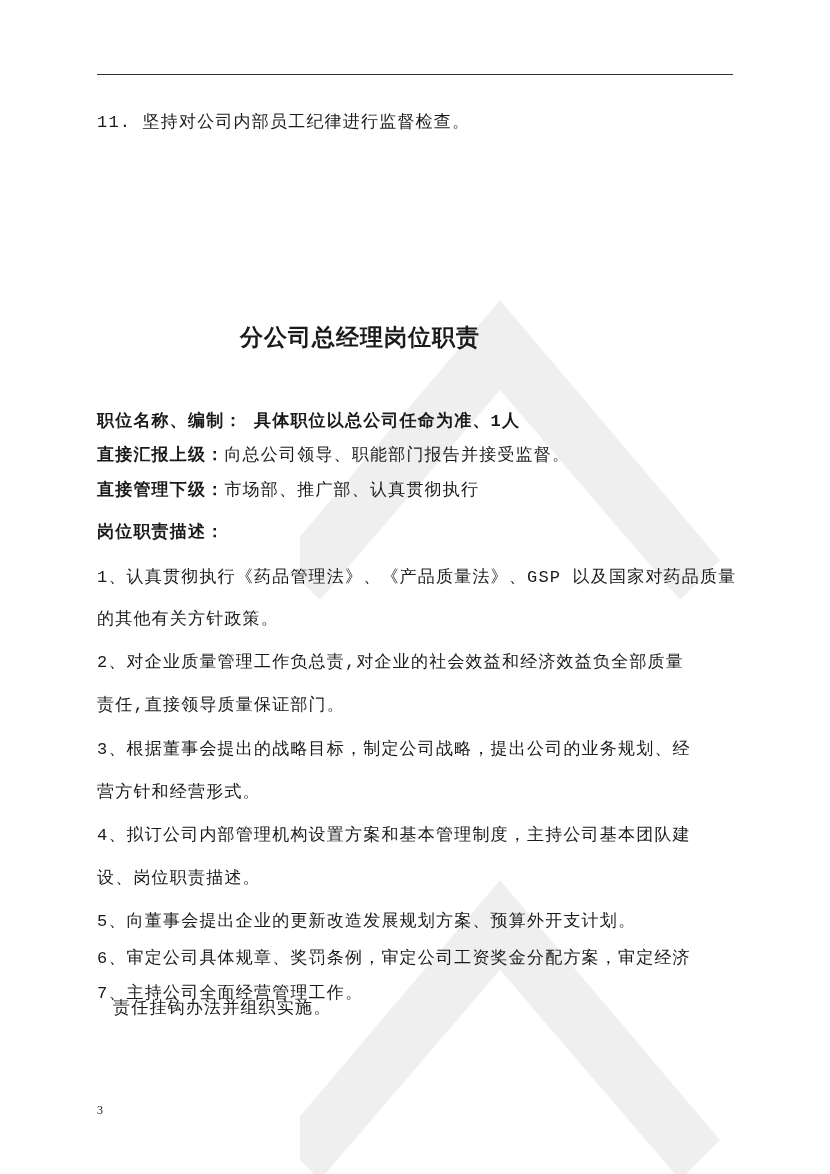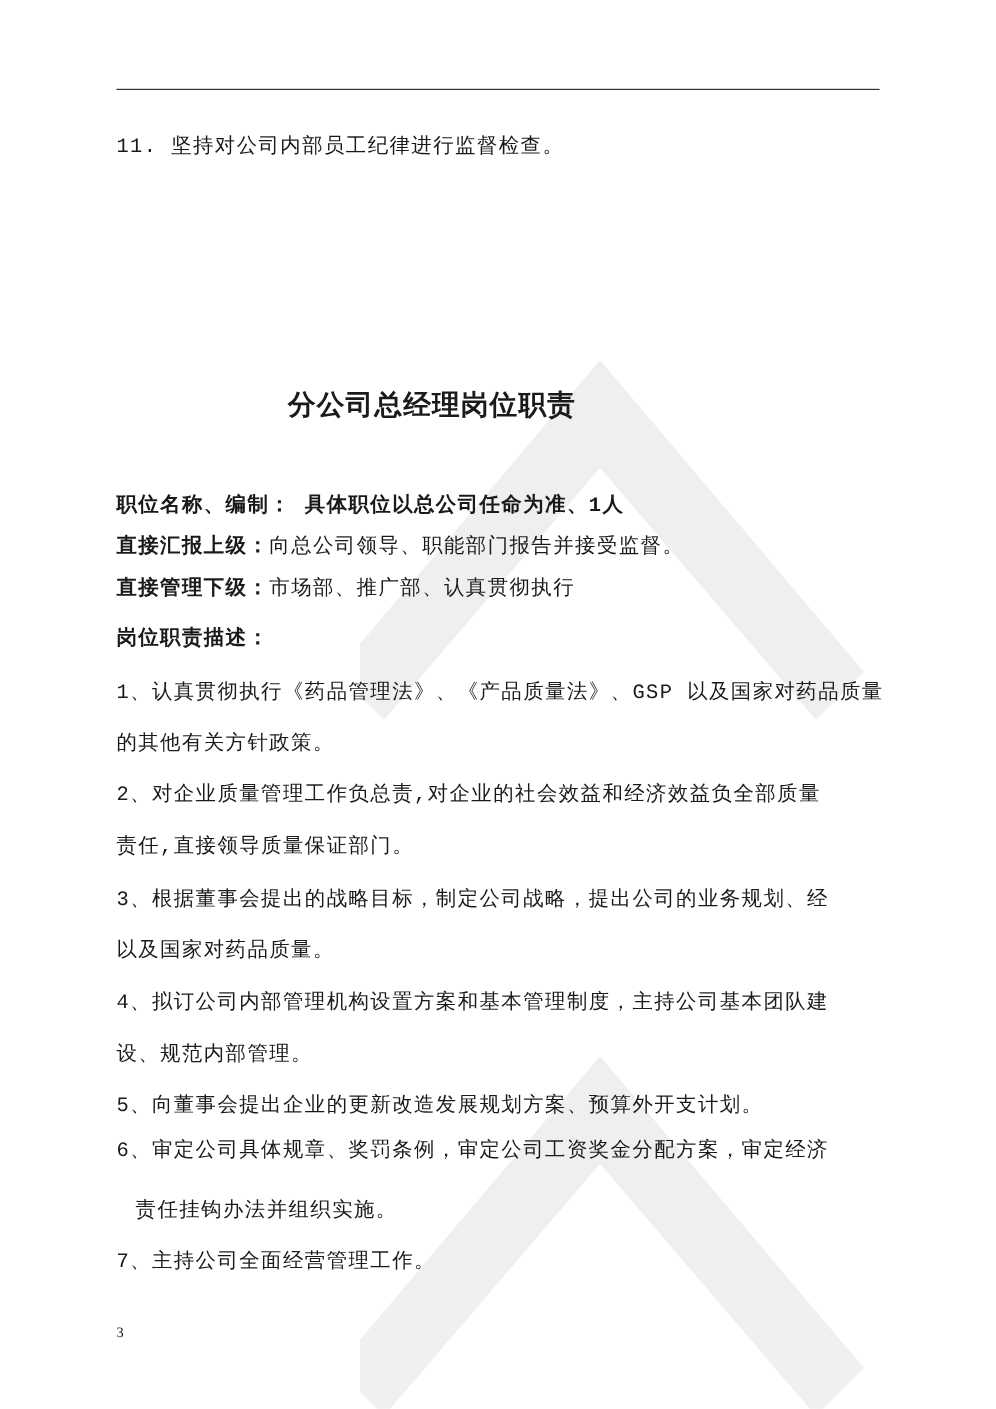--- a/index.html
+++ b/index.html
@@ -52,21 +52,21 @@
   <span class="bold">直接管理下级：</span><span>市场部、推广部、认真贯彻执行</span>
 </div>
 
 <div class="line bold" style="top:520px;text-align:center;">岗位职责描述：</div>
 
 <div class="line" style="top:565px;">1、认真贯彻执行《药品管理法》、《产品质量法》、GSP 以及国家对药品质量</div>
 <div class="line" style="top:607px;">的其他有关方针政策。</div>
 <div class="line" style="top:650px;">2、对企业质量管理工作负总责,对企业的社会效益和经济效益负全部质量</div>
 <div class="line" style="top:693px;">责任,直接领导质量保证部门。</div>
 <div class="line" style="top:737px;">3、根据董事会提出的战略目标，制定公司战略，提出公司的业务规划、经</div>
-<div class="line" style="top:780px;">以及国家对药品质量。</div>
+<div class="line" style="top:780px;">营方针和经营形式。</div>
 <div class="line" style="top:823px;">4、拟订公司内部管理机构设置方案和基本管理制度，主持公司基本团队建</div>
-<div class="line" style="top:866px;">设、规范内部管理。</div>
+<div class="line" style="top:866px;">设、岗位职责描述。</div>
 <div class="line" style="top:909px;">5、向董事会提出企业的更新改造发展规划方案、预算外开支计划。</div>
 <div class="line" style="top:946px;">6、审定公司具体规章、奖罚条例，审定公司工资奖金分配方案，审定经济</div>
 <div class="line" style="top:996px;margin-left:16px;">责任挂钩办法并组织实施。</div>
-<div class="line" style="top:1039px;">7、主持公司全面经营管理工作。</div>
+<div class="line" style="top:981px;">7、主持公司全面经营管理工作。</div>
 
 <div class="footer-num">3</div>
 
 </body></html>

